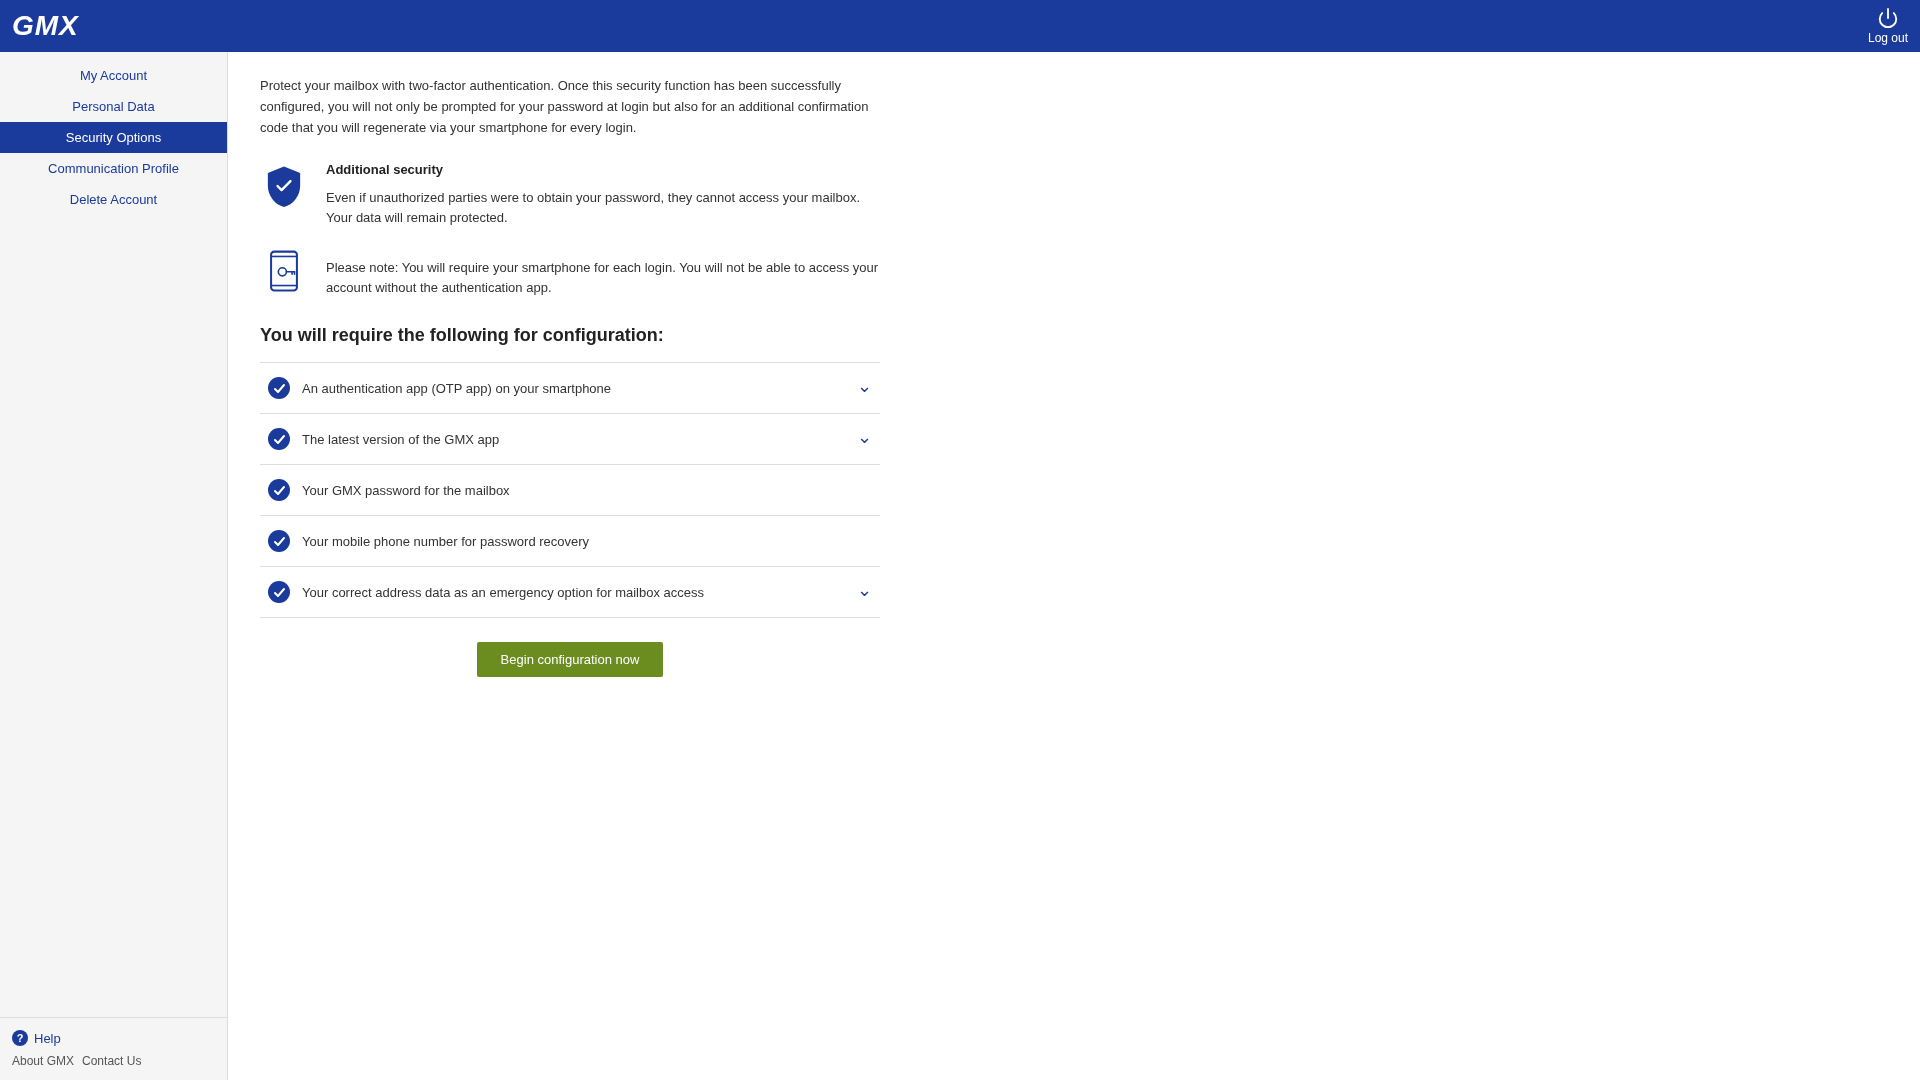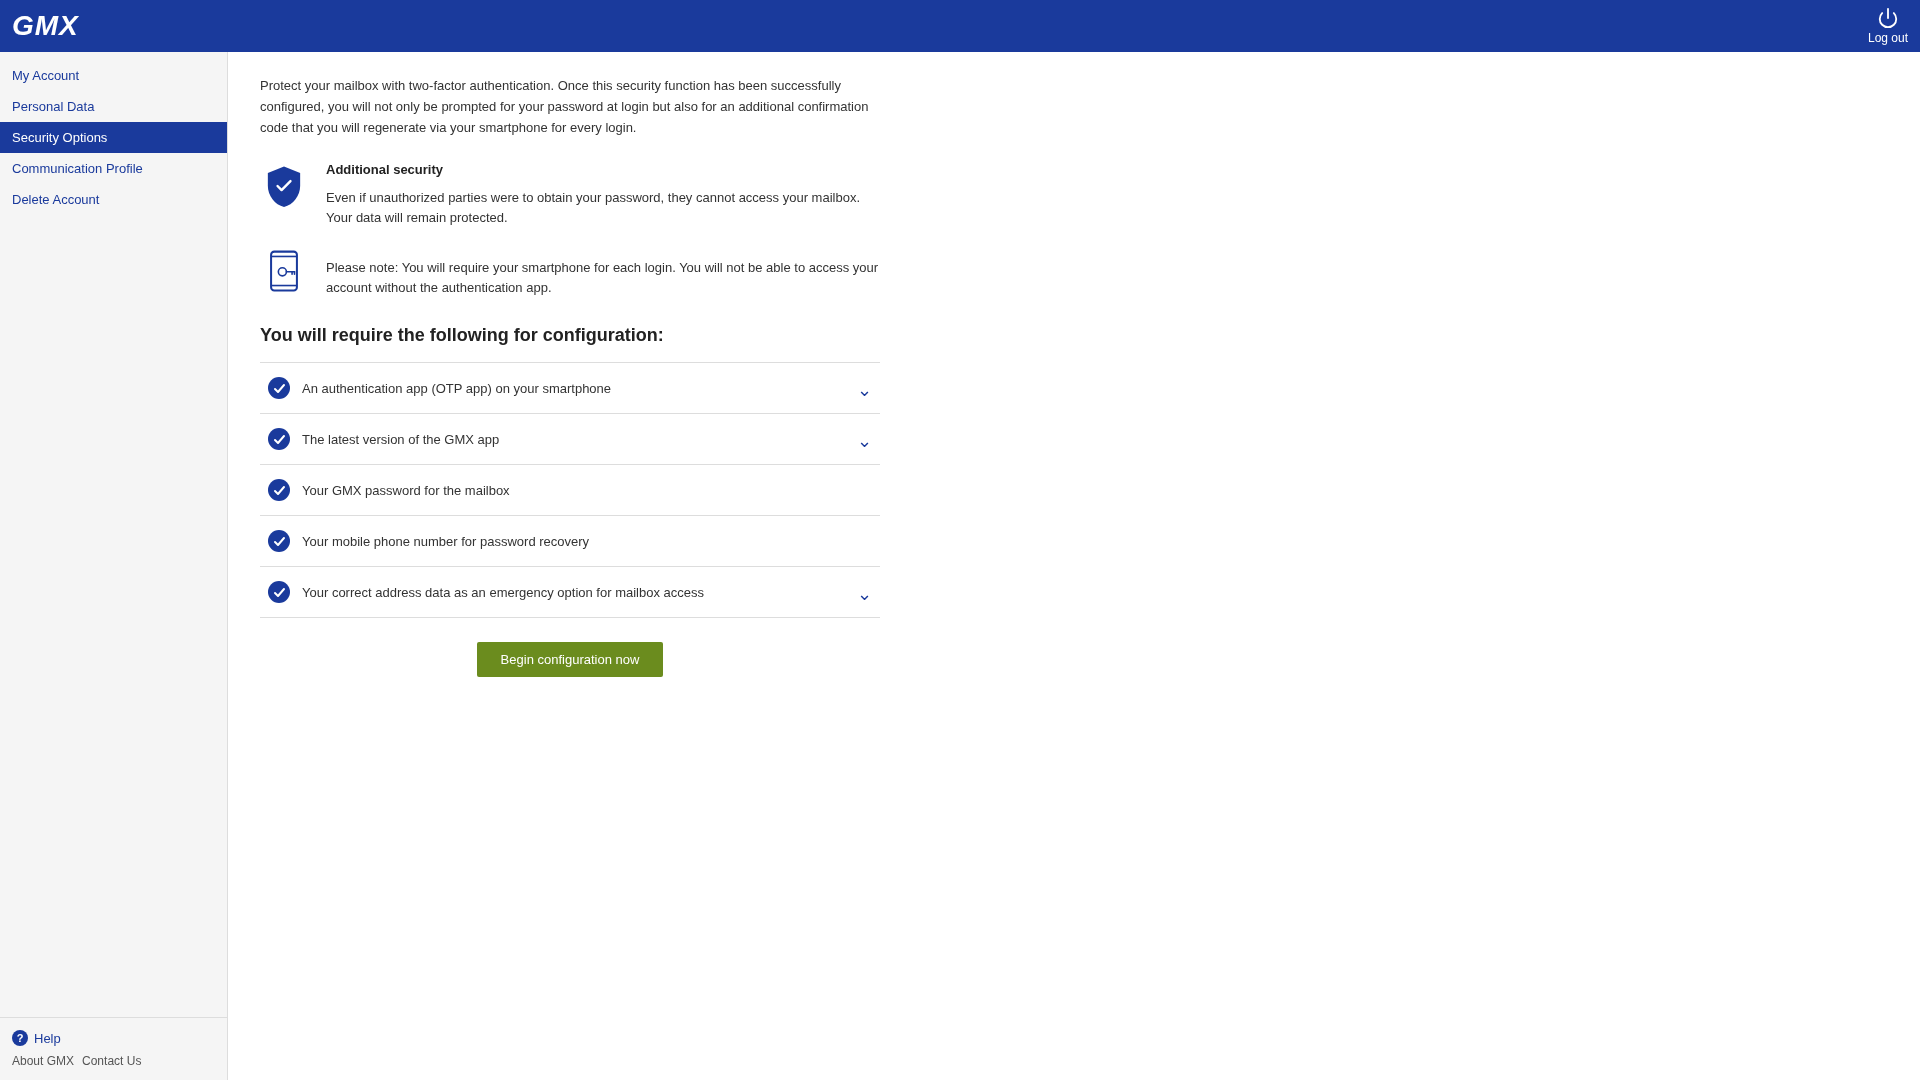--- a/index.html
+++ b/index.html
@@ -44,20 +44,21 @@
     
     .sidebar {
       width: 228px;
       background: #f5f5f5;
       border-right: 1px solid #ddd;
       padding-top: 8px;
       display: flex;
       flex-direction: column;
       justify-content: space-between;
       flex-shrink: 0;
+      text-align: center;
     }
     .sidebar-nav { flex: 1; }
     .sidebar-item {
       display: block;
       padding: 8px 12px;
       color: #1a3a9c;
       cursor: pointer;
       font-size: 13px;
       text-decoration: none;
     }
@@ -173,21 +174,21 @@
       max-width: 620px;
     }
 
     .requirements-list {
       max-width: 620px;
       border-top: 1px solid #ddd;
     }
 
     .requirement-item {
       display: flex;
-      align-items: flex-end;
+      align-items: flex-start;
       justify-content: space-between;
       padding: 14px 8px;
       border-bottom: 1px solid #ddd;
       cursor: pointer;
       gap: 16px;
     }
 
     .req-left {
       display: flex;
       align-items: center;

